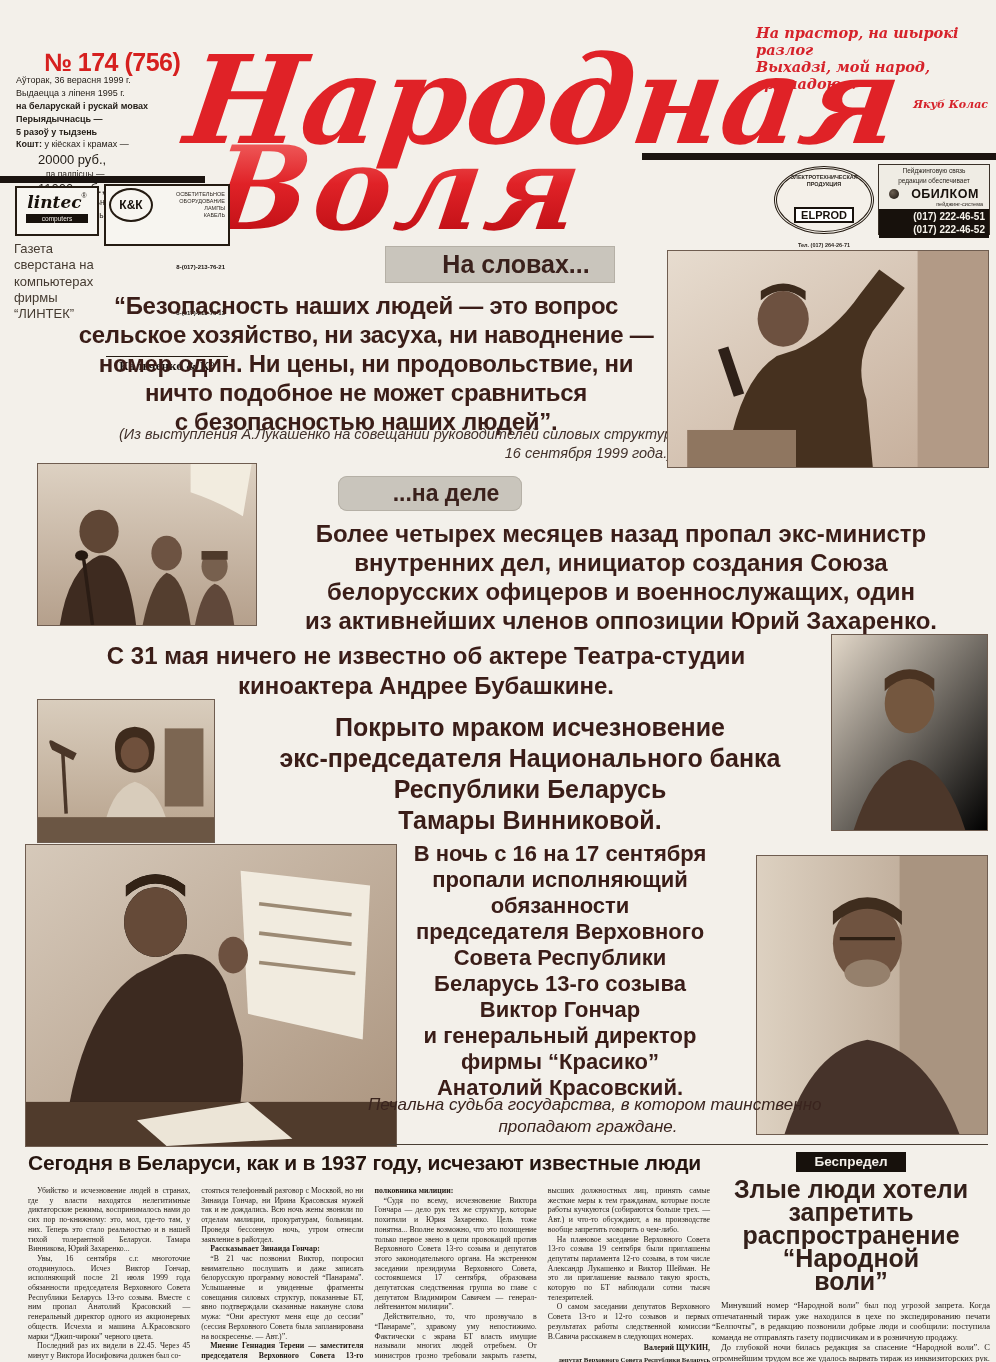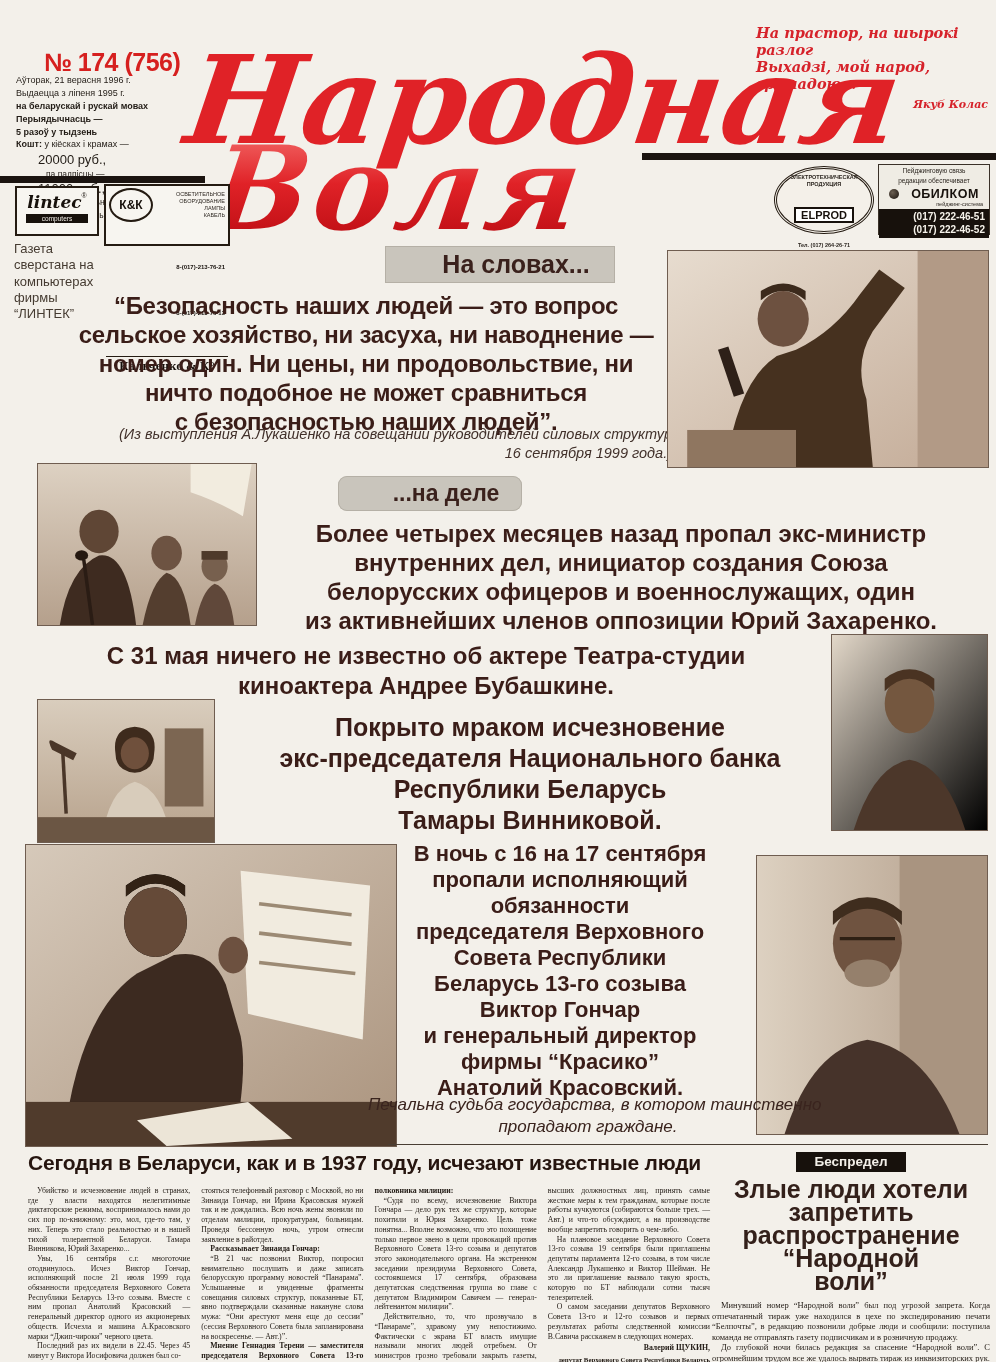--- a/index.html
+++ b/index.html
@@ -95,21 +95,21 @@
   .besp .bhead{margin-top:6px;font-size:25px;line-height:23px;font-weight:bold;text-align:center;color:#33201a;}
   .besp .bbody{margin-top:7px;font-size:8.5px;line-height:10.6px;}
 </style>
 </head>
 <body>
 
 <div class="page">
 
   <div class="abs issue">№ 174 (756)</div>
   <div class="abs pubinfo">
-    <div class="pi">Аўторак, 21 верасня 1996 г.</div>
+    <div class="pi">Аўторак, 36 верасня 1999 г.</div>
     <div class="pi">Выдаецца з ліпеня 1995 г.</div>
     <div class="pi b">на беларускай і рускай мовах</div>
     <div class="pi b">Перыядычнасць —</div>
     <div class="pi b">5 разоў у тыдзень</div>
     <div class="pi"><span class="b">Кошт:</span> <span>у кіёсках і крамах —</span></div>
     <div class="pi big">20000 руб.,</div>
     <div class="pi ind">па падпісцы —</div>
     <div class="pi big">11000 руб.,</div>
     <div class="pi ind">у індывідуальных гандляроў</div>
     <div class="pi ind2">— свабодны.</div>

